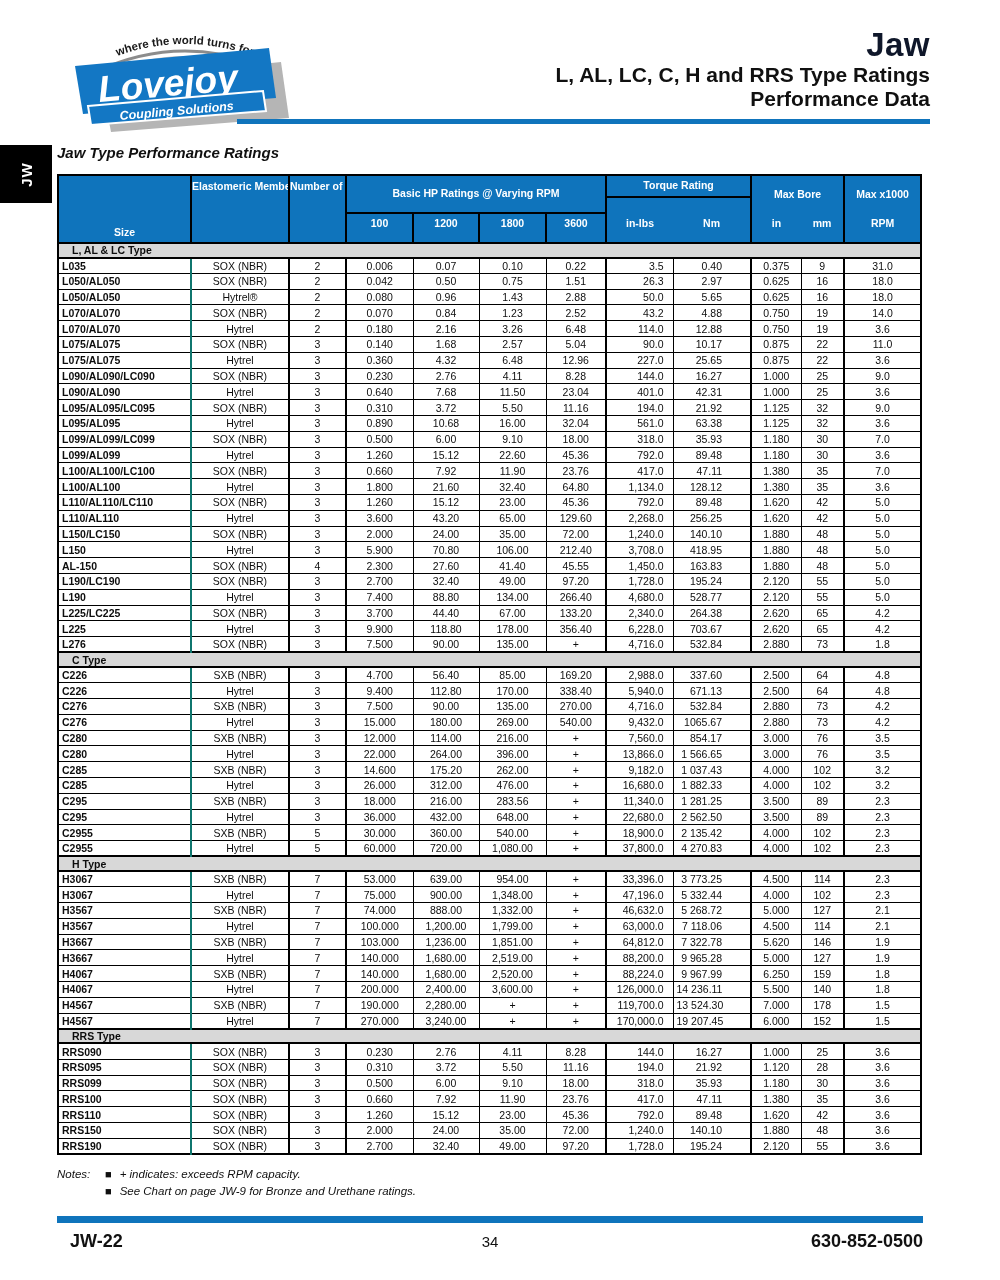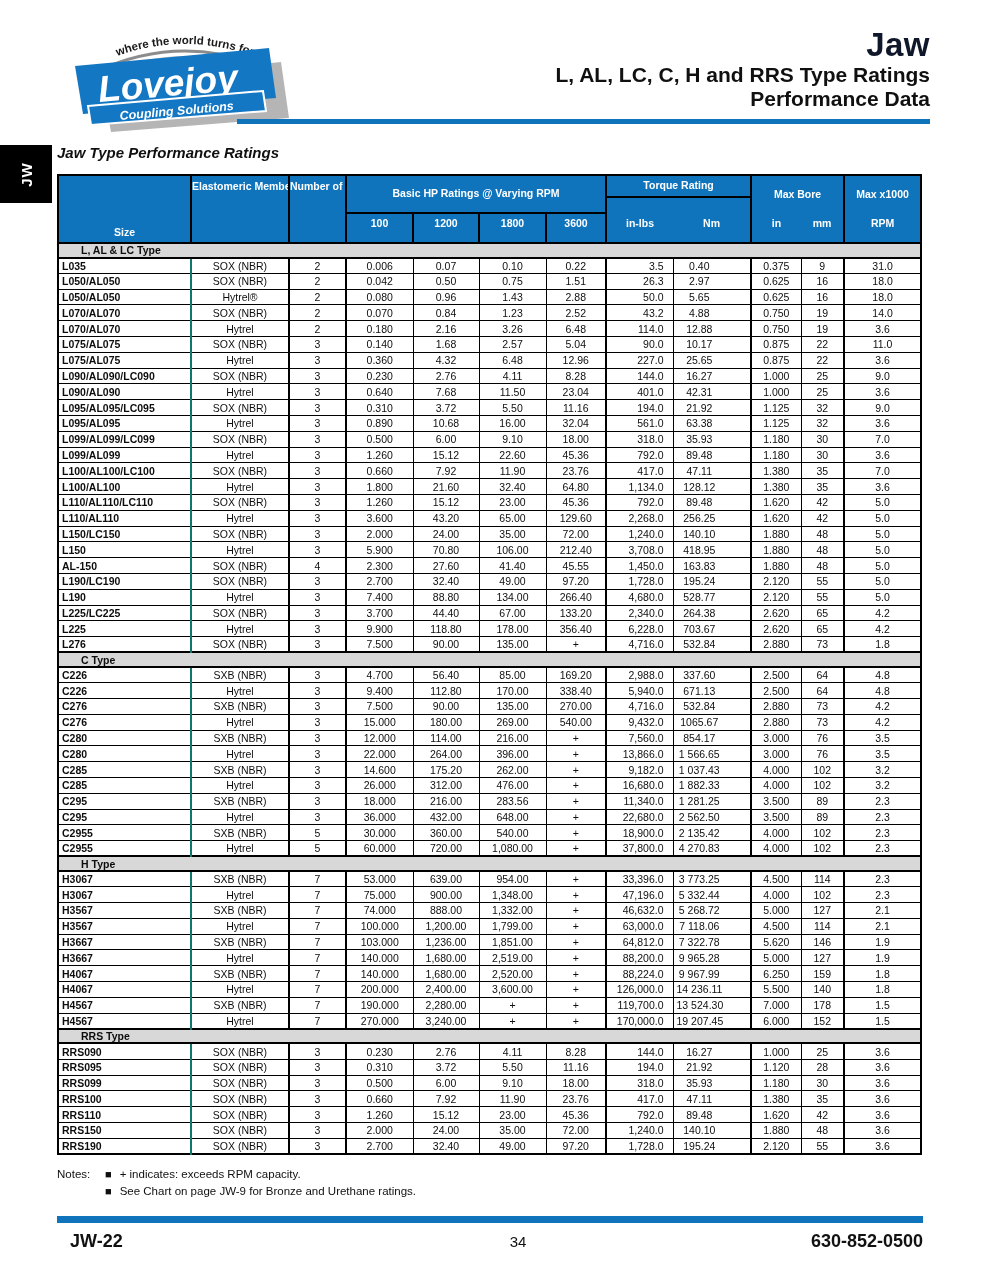--- a/index.html
+++ b/index.html
@@ -35,38 +35,38 @@
   th.grp { vertical-align:middle; line-height:1.25; }
   tr.hC th { vertical-align:middle; padding-bottom:10px; }
 
   
   tbody td { border:1px solid #000; height:15.8px; padding:0 3px; text-align:center; background:#fff; color:#0d0d0d; }
   tbody td.c0 { text-align:left; font-weight:bold; }
   tbody td.c1 { border-left:2px solid #0f766e; }
   tbody td.c2 { border-left:2px solid #000; }
   tbody td.c3 { border-left:2px solid #000; }
   tbody td.c7 { border-left:2px solid #000; text-align:right; padding-right:9px; }
-  tbody td.c8 { padding-right:28px; }
+  tbody td.c8 { text-align:right; padding-right:28px; }
   tbody td.c9 { border-left:2px solid #000; }
   tbody td.c11 { border-left:2px solid #000; }
-  tbody tr.section-row td { background:#d8d8d8; text-align:left; font-weight:bold; padding-left:22px;
+  tbody tr.section-row td { background:#d8d8d8; text-align:left; font-weight:bold; padding-left:13px;
                             border-top:2px solid #000; border-bottom:2px solid #000; height:14.5px; }
 
   
   .notes { position:absolute; left:57px; top:1168px; width:863px; font-size:11.5px; color:#101010; }
-  .note-line { display:flex; align-items:baseline; margin-bottom:5px; }
+  .note-line { display:flex; align-items:baseline; margin-bottom:5px;font-style:italic; }
   .note-label { width:48px; font-weight:normal; }
   .note-indent { width:48px; }
   .note-bullet { font-size:11px; margin-right:8px; }
 
   
   .footer-bar { position:absolute; left:57px; top:1216px; width:866px; height:7px; background:#0f74bc; }
   .footer-text { position:absolute; left:57px; top:1231px; width:866px; height:24px; }
   .footer-left { position:absolute; left:13px; top:0; font-size:18px; font-weight:bold; }
-  .footer-center { position:absolute; left:50%; transform:translateX(-50%); top:2px; font-size:15px;margin-left:28px; }
+  .footer-center { position:absolute; left:50%; transform:translateX(-50%); top:2px; font-size:15px; }
   .footer-right { position:absolute; right:0; top:0; font-size:18px; font-weight:bold; }
 </style>
 </head>
 <body>
 
 <div class="page">
 
   <div class="logo">
     <svg width="260" height="118" viewBox="0 0 260 118">
       <defs>

